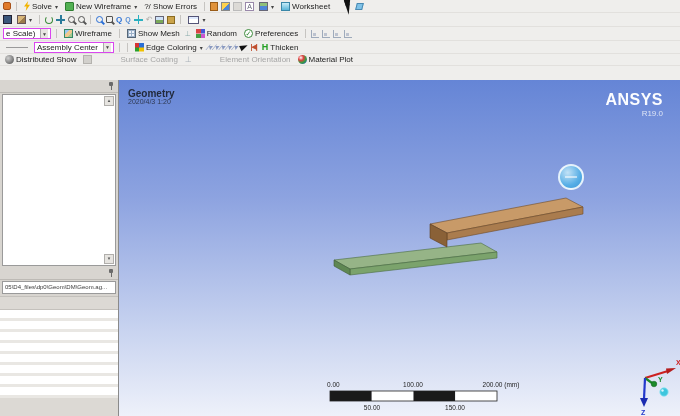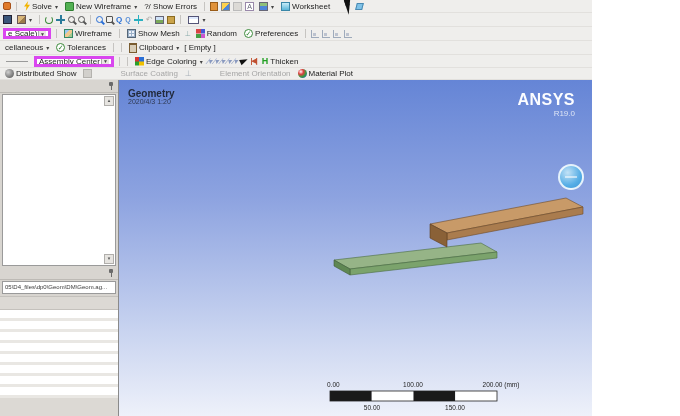--- a/index.html
+++ b/index.html
@@ -1,16 +1,16 @@
 <!DOCTYPE html>
 <html><head>
 <meta charset="utf-8">
 <style>
   html,body{margin:0;padding:0;background:#fff;}
-  .app{position:relative;width:592px;height:416px;overflow:hidden;
+  .app{position:relative;width:680px;height:416px;overflow:hidden;
        font-family:"Liberation Sans",sans-serif;background:#efeeec;
        -webkit-font-smoothing:antialiased;}
   
   .tb{display:flex;align-items:center;gap:3px;padding:0 3px;font-size:8px;color:#222;
       background:#efeeec;border-bottom:1px solid #e2e0dd;box-sizing:border-box;}
   .tb1{height:13px}.tb2{height:14px}.tb3{height:14px}.tb4{height:14px}.tb5{height:13px}.tb6{height:12px}
   .sep{width:1px;height:9px;background:#c6c4c1;margin:0 2px;flex:0 0 auto;}
   .tbtn{display:flex;align-items:center;gap:2px;padding:0 2px;border-radius:2px;white-space:nowrap;}
   .gray{color:#a6a6a6;gap:28px;}
   .ddn::after{content:"▾";font-size:6px;color:#444;margin-left:1px;}
@@ -68,21 +68,21 @@
   .i-angle{color:#8a9ac0;font-size:8px;font-style:italic;}.i-angle::after{content:"∕▾";letter-spacing:-1px;}
   .i-blkarrow{width:0;height:0;border-left:8px solid #111;border-top:3px solid transparent;
               border-bottom:3px solid transparent;transform:rotate(-24deg);}
   .i-redgate{color:#c05030;font-size:7px;font-weight:bold;}.i-redgate::after{content:"|◀|";letter-spacing:-1px;}
   .i-thickH{color:#22a022;font-weight:bold;font-size:9px;}.i-thickH::after{content:"H";}
   .i-mass{width:9px;height:9px;border-radius:50%;background:radial-gradient(circle at 35% 35%,#cfcfcf,#4a4a4a);}
   .i-coat{width:9px;height:9px;background:#d2d0cc;border:1px solid #b4b2ae;}
   .i-orient{color:#a8b0b8;font-size:8px;}.i-orient::after{content:"⊥";}
   .i-matsphere{width:9px;height:9px;border-radius:50%;
                background:radial-gradient(circle at 32% 30%,#ffffff,#e04040 30%,#30a040 60%,#3050c8 90%);}
-  .combo{display:flex;align-items:center;background:#fff;border:3px solid #d946ef;height:11px;
+  .combo{display:flex;align-items:center;background:#fff;border:1px solid #d946ef;height:11px;
          padding:0 2px;font-size:8px;color:#222;box-sizing:border-box;white-space:nowrap;overflow:hidden;}
   .combo .carr{margin-left:auto;background:#e8e6e2;border-left:1px solid #aaa;font-size:5px;color:#444;
                padding:0 1px;height:100%;display:flex;align-items:center;}
   .linew{width:22px;height:1px;background:#9a9a9a;margin:0 3px;}
   
   .content{position:absolute;top:80px;left:0;right:0;bottom:0;display:flex;}
   .left-panel{width:119px;flex:0 0 119px;background:#d8d5d0;border-right:1px solid #8a8a8a;
               display:flex;flex-direction:column;box-sizing:border-box;}
   .panel-header{height:12px;position:relative;background:#d8d5d0;border-bottom:1px solid #bdbab5;}
   .pin{position:absolute;right:4px;top:2px;width:6px;height:8px;}
@@ -198,36 +198,20 @@
       <span class="ic i-check"></span>
       <span>Preferences</span>
     </span>
     <span class="sep"></span>
     <span class="ic i-axes"></span>
     <span class="ic i-axes"></span>
     <span class="ic i-axes"></span>
     <span class="ic i-axes"></span>
   </div>
 
-  <div class="tb tb4">
-    <span class="tbtn ddn">
-      <span>cellaneous</span>
-    </span>
-    <span class="tbtn">
-      <span class="ic i-check"></span>
-      <span>Tolerances</span>
-    </span>
-    <span class="sep"></span>
-    <span class="sep"></span>
-    <span class="tbtn ddn">
-      <span class="ic i-clip"></span>
-      <span>Clipboard</span>
-    </span>
-    <span>[ Empty ]</span>
-  </div>
 
   <div class="tb tb5">
     <span class="linew"></span>
     <span class="combo" style="width:80px">
       <span>Assembly Center</span>
       <span class="carr">▼</span>
     </span>
     <span class="sep"></span>
     <span class="sep"></span>
     <span class="tbtn ddn">

